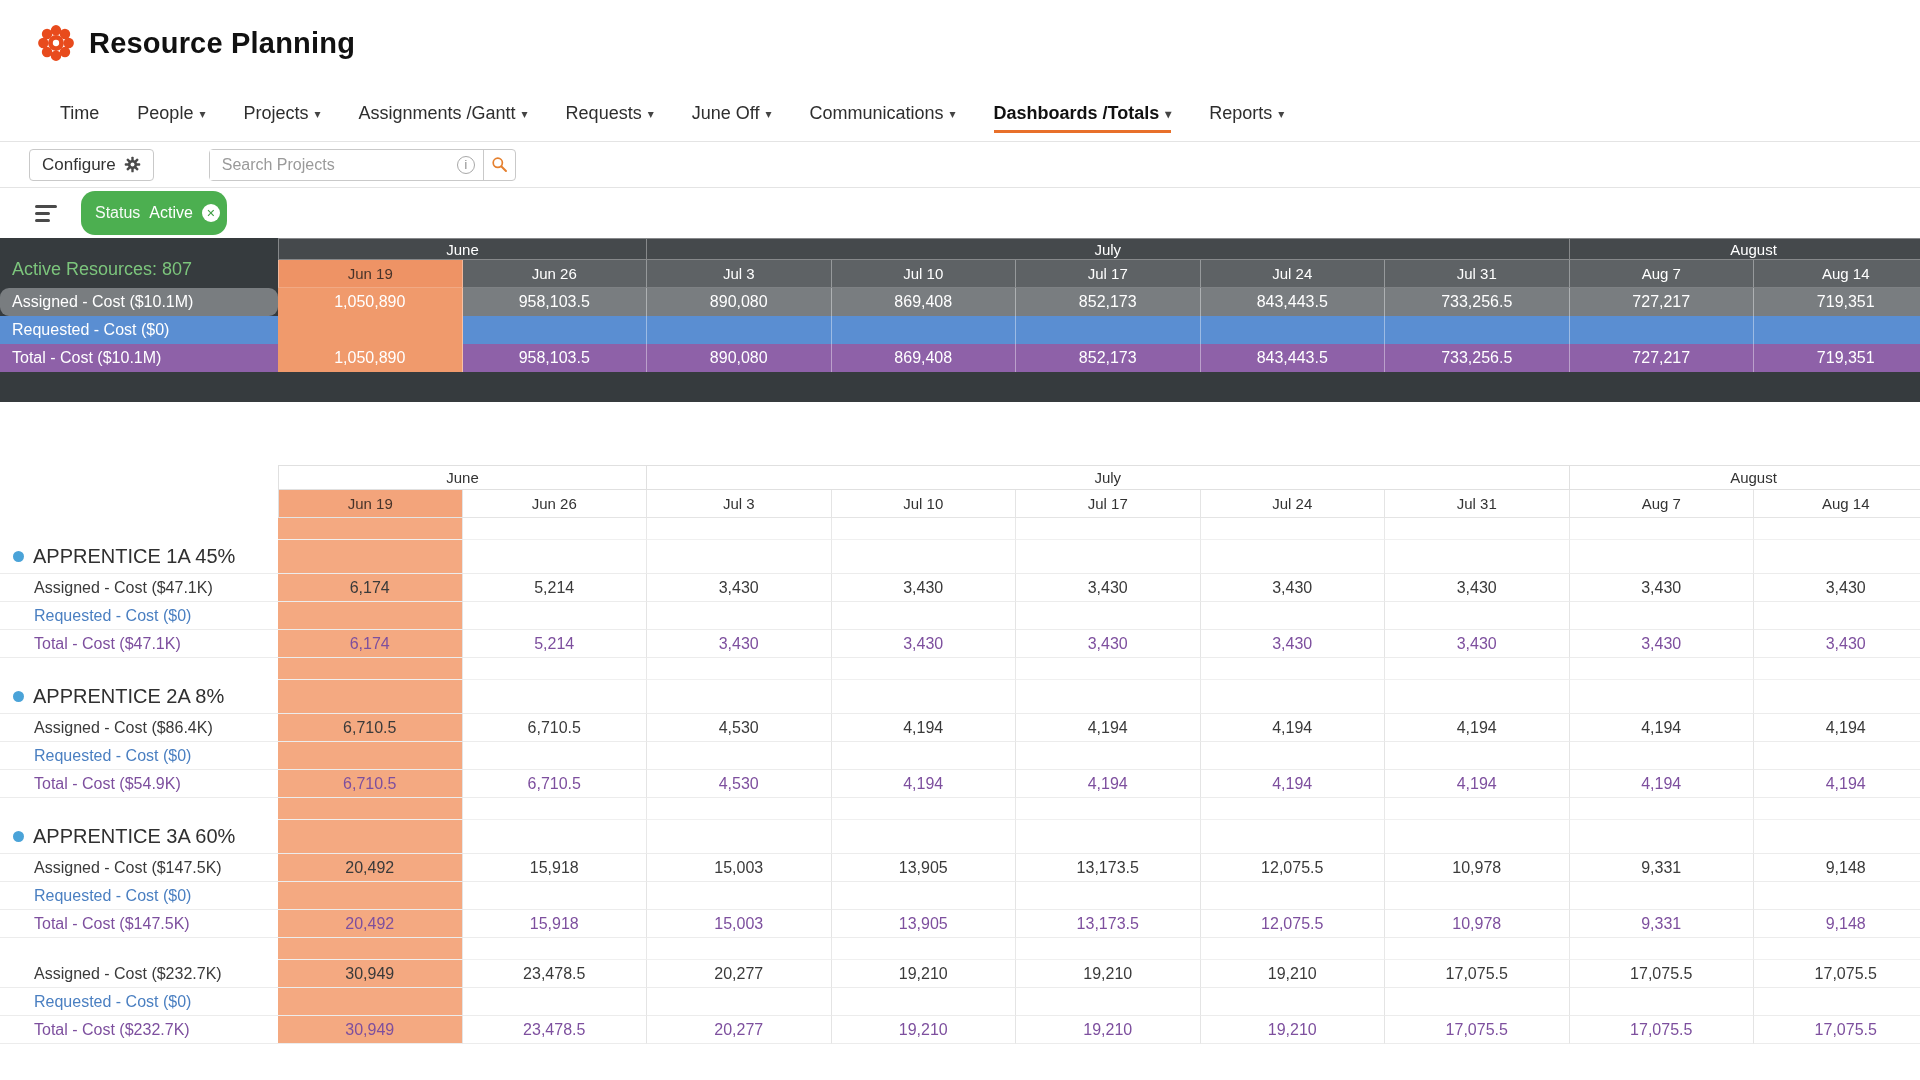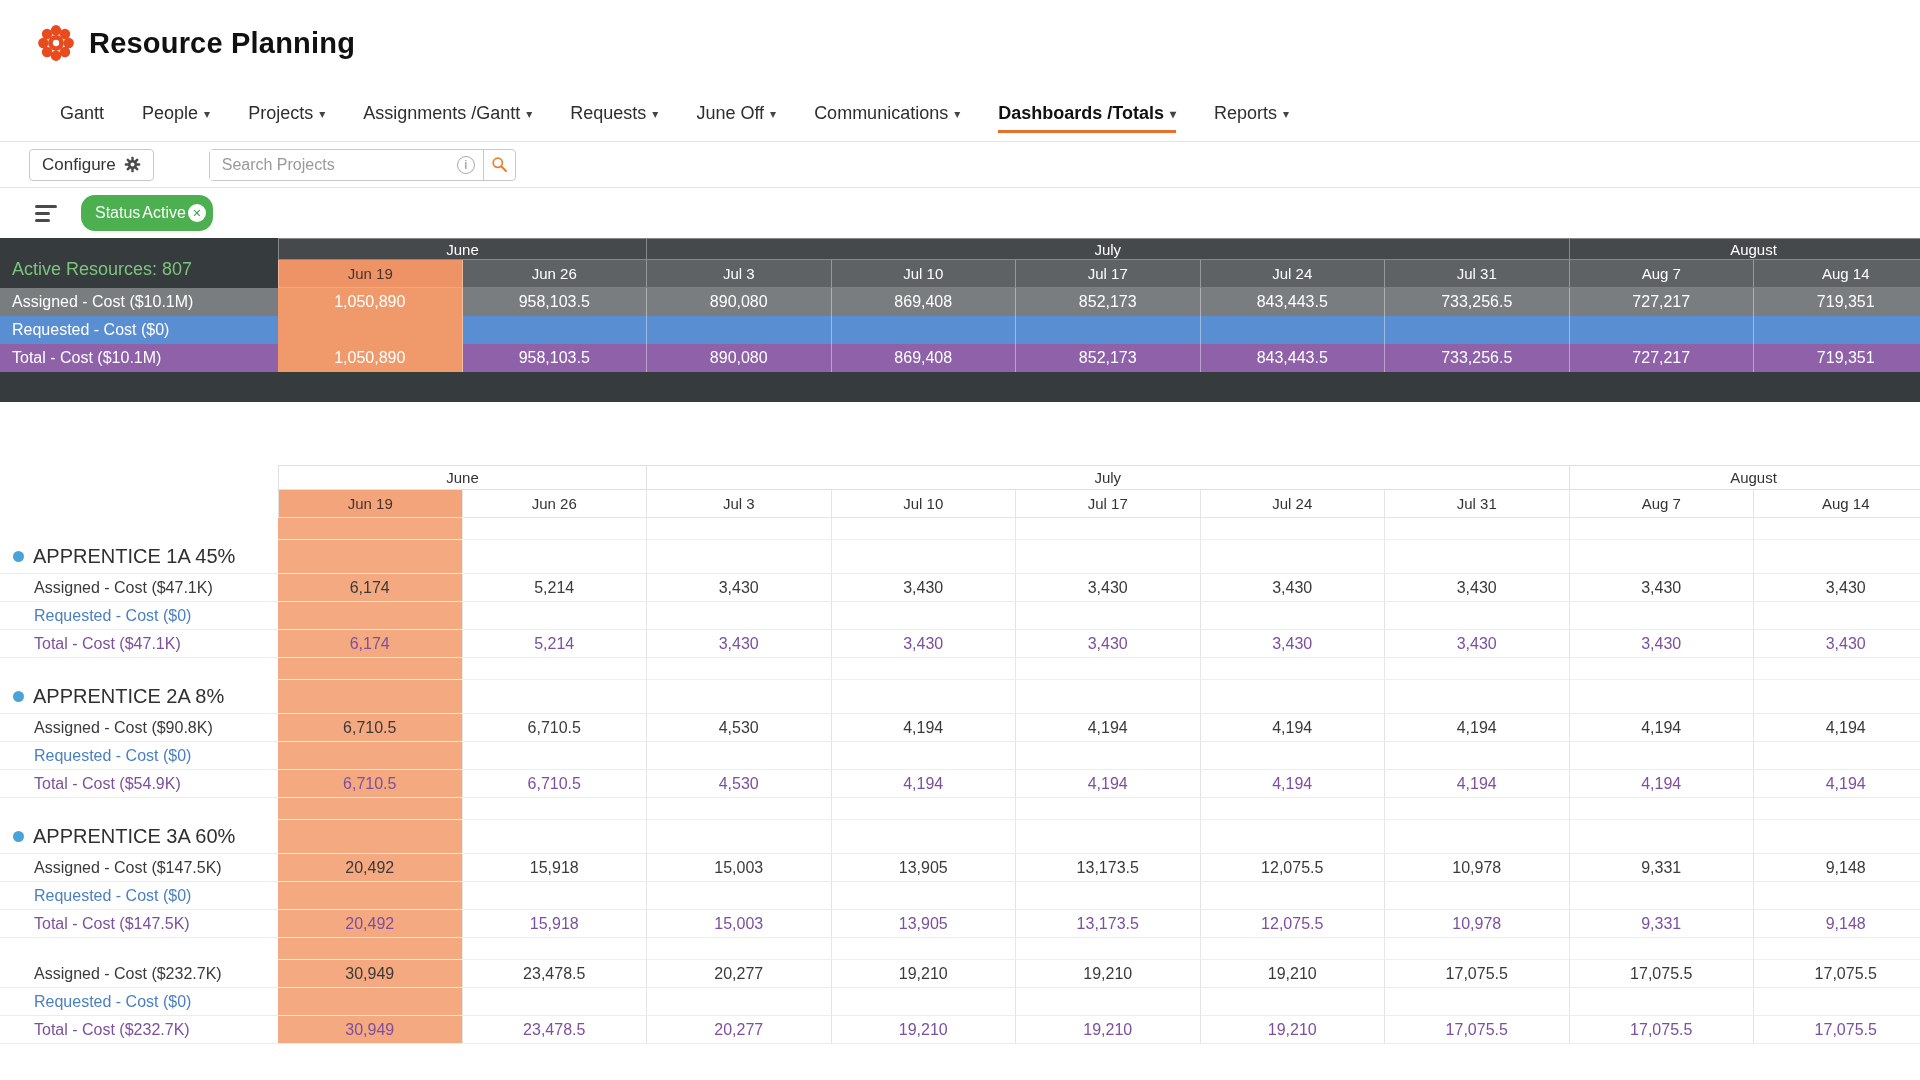--- a/index.html
+++ b/index.html
@@ -34,21 +34,21 @@
                 color:#8a8a8a; font-size:12px; display:flex; align-items:center; justify-content:center;
                 margin-right:8px; cursor:pointer; }
   .search-btn { flex:0 0 32px; height:100%; border-left:1px solid #c9c9c9; display:flex;
                 align-items:center; justify-content:center; cursor:pointer; }
   
   .filter-row { height:50px; display:flex; align-items:center; padding-left:35px; gap:24px; }
   .filter-icon { display:flex; flex-direction:column; gap:4px; cursor:pointer; }
   .filter-icon i { display:block; height:3px; background:#4a4a4a; border-radius:2px; }
   .filter-icon i:nth-child(1){ width:22px; } .filter-icon i:nth-child(2){ width:15px; }
   .filter-icon i:nth-child(3){ width:15px; }
-  .status-chip { display:flex; align-items:center; gap:2px; height:36px; padding:0 7px 0 14px;
+  .status-chip { display:flex; align-items:center; gap:9px; height:44px; padding:0 7px 0 14px;
                  background:#4caf50; border-radius:14px; color:#fff; font-size:16px; cursor:pointer; }
   .chip-key { opacity:.95; }
   .chip-val { font-weight:normal; }
   .chip-x { width:18px; height:18px; border-radius:50%; background:#fff; color:#3f9d44;
             font-size:11px; display:flex; align-items:center; justify-content:center; cursor:pointer; }
   
   .trow { display:flex; flex-wrap:nowrap; }
   .cell { flex-shrink:0; display:flex; align-items:center; justify-content:center;
           font-size:16px; white-space:nowrap; overflow:hidden; }
   
@@ -107,21 +107,21 @@
           <circle cx="6.34" cy="6.34" r="3.3"></circle>
         <circle cx="12" cy="12" r="5"></circle>
       </g>
       <circle cx="12" cy="12" r="2" fill="#fff"></circle>
     </svg>
     <div class="app-title">Resource Planning</div>
   </div>
 
   <div class="nav" id="main-nav">
       <div class="nav-item">
-        <span>Gantt</span>
+        <span>Time</span>
       </div>
       <div class="nav-item">
         <span>People</span>
         <span class="caret">▾</span>
       </div>
       <div class="nav-item">
         <span>Projects</span>
         <span class="caret">▾</span>
       </div>
       <div class="nav-item">
@@ -204,21 +204,21 @@
           <div class="cell s-date" style="flex: 0 0 184.5px; width: 184.5px;">Jun 26</div>
           <div class="cell s-date" style="flex: 0 0 184.5px; width: 184.5px;">Jul 3</div>
           <div class="cell s-date" style="flex: 0 0 184.5px; width: 184.5px;">Jul 10</div>
           <div class="cell s-date" style="flex: 0 0 184.5px; width: 184.5px;">Jul 17</div>
           <div class="cell s-date" style="flex: 0 0 184.5px; width: 184.5px;">Jul 24</div>
           <div class="cell s-date" style="flex: 0 0 184.5px; width: 184.5px;">Jul 31</div>
           <div class="cell s-date" style="flex: 0 0 184.5px; width: 184.5px;">Aug 7</div>
           <div class="cell s-date" style="flex: 0 0 184.5px; width: 184.5px;">Aug 14</div>
         </div>
         <div class="trow s-data assigned">
-          <div class="cell s-label" style="flex: 0 0 278px; width: 278px;">Assigned - Cost ($10.1M)</div>
+          <div class="cell s-label" style="flex: 0 0 278px; width: 278px; border-radius: 9px;">Assigned - Cost ($10.1M)</div>
           <div class="cell s-val hl-cell" style="flex: 0 0 184.5px; width: 184.5px;">1,050,890</div>
           <div class="cell s-val" style="flex: 0 0 184.5px; width: 184.5px;">958,103.5</div>
           <div class="cell s-val" style="flex: 0 0 184.5px; width: 184.5px;">890,080</div>
           <div class="cell s-val" style="flex: 0 0 184.5px; width: 184.5px;">869,408</div>
           <div class="cell s-val" style="flex: 0 0 184.5px; width: 184.5px;">852,173</div>
           <div class="cell s-val" style="flex: 0 0 184.5px; width: 184.5px;">843,443.5</div>
           <div class="cell s-val" style="flex: 0 0 184.5px; width: 184.5px;">733,256.5</div>
           <div class="cell s-val" style="flex: 0 0 184.5px; width: 184.5px;">727,217</div>
           <div class="cell s-val" style="flex: 0 0 184.5px; width: 184.5px;">719,351</div>
         </div>
@@ -354,21 +354,21 @@
         <div class="cell d-blank" style="flex: 0 0 184.5px; width: 184.5px;"></div>
         <div class="cell d-blank" style="flex: 0 0 184.5px; width: 184.5px;"></div>
         <div class="cell d-blank" style="flex: 0 0 184.5px; width: 184.5px;"></div>
         <div class="cell d-blank" style="flex: 0 0 184.5px; width: 184.5px;"></div>
         <div class="cell d-blank" style="flex: 0 0 184.5px; width: 184.5px;"></div>
         <div class="cell d-blank" style="flex: 0 0 184.5px; width: 184.5px;"></div>
         <div class="cell d-blank" style="flex: 0 0 184.5px; width: 184.5px;"></div>
         <div class="cell d-blank" style="flex: 0 0 184.5px; width: 184.5px;"></div>
       </div>
       <div class="trow d-data assigned">
-        <div class="cell d-label" style="flex: 0 0 278px; width: 278px;">Assigned - Cost ($90.8K)</div>
+        <div class="cell d-label" style="flex: 0 0 278px; width: 278px;">Assigned - Cost ($86.4K)</div>
         <div class="cell d-val hl-cell" style="flex: 0 0 184.5px; width: 184.5px;">6,710.5</div>
         <div class="cell d-val" style="flex: 0 0 184.5px; width: 184.5px;">6,710.5</div>
         <div class="cell d-val" style="flex: 0 0 184.5px; width: 184.5px;">4,530</div>
         <div class="cell d-val" style="flex: 0 0 184.5px; width: 184.5px;">4,194</div>
         <div class="cell d-val" style="flex: 0 0 184.5px; width: 184.5px;">4,194</div>
         <div class="cell d-val" style="flex: 0 0 184.5px; width: 184.5px;">4,194</div>
         <div class="cell d-val" style="flex: 0 0 184.5px; width: 184.5px;">4,194</div>
         <div class="cell d-val" style="flex: 0 0 184.5px; width: 184.5px;">4,194</div>
         <div class="cell d-val" style="flex: 0 0 184.5px; width: 184.5px;">4,194</div>
       </div>

